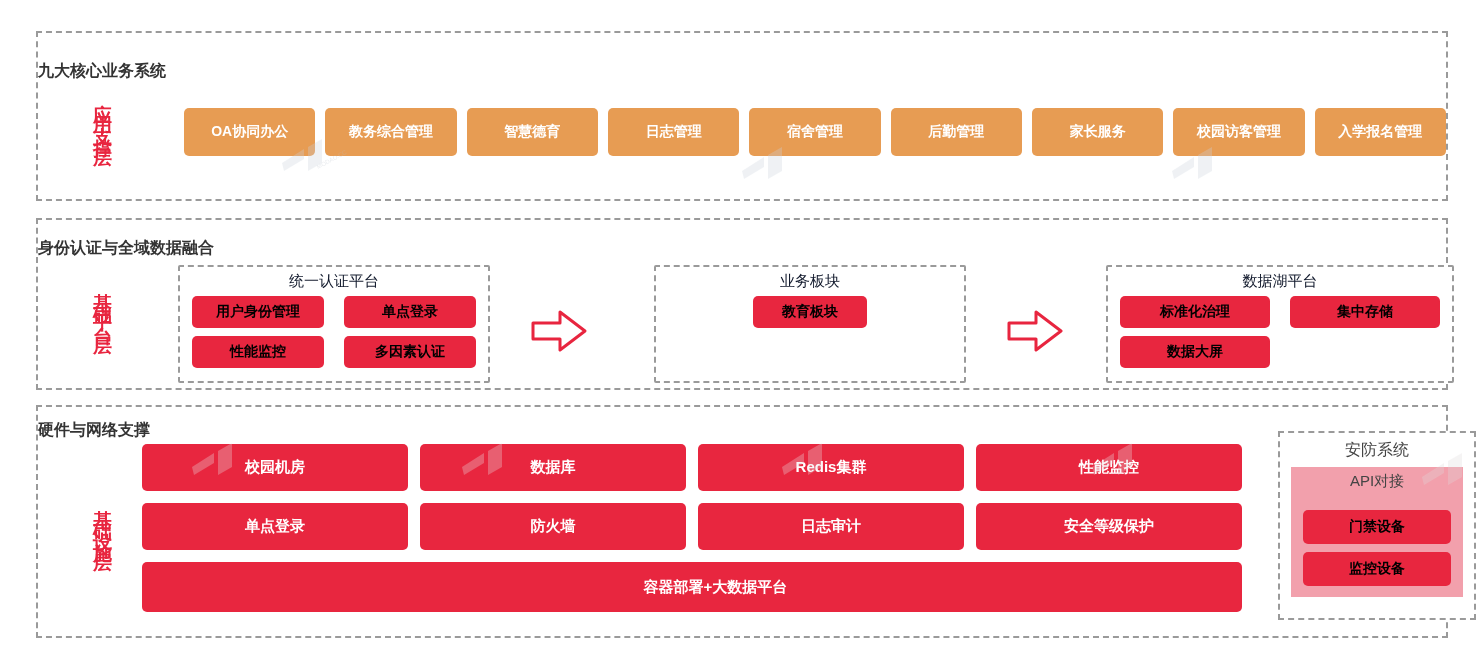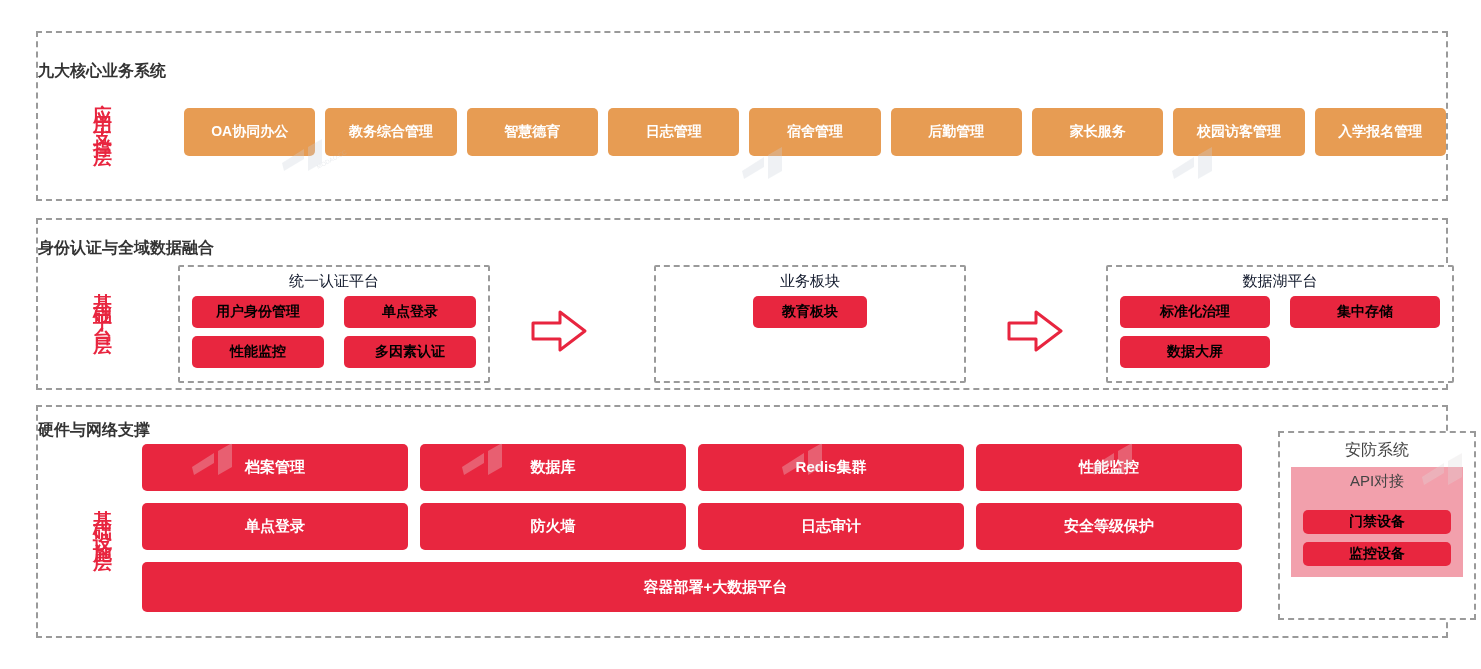--- a/index.html
+++ b/index.html
@@ -197,21 +197,21 @@
     padding: 5px 12px 11px 12px;
     box-sizing: border-box;
   }
   #api-label {
     text-align: center;
     font-size: 15px;
     color: #444444;
     margin-bottom: 19px;
     white-space: nowrap;
   }
-  #security-inner .chip-red { margin-bottom: 8px; height: 24px; }
+  #security-inner .chip-red { margin-bottom: 8px; height: 34px; }
   #security-inner .chip-red:last-child { margin-bottom: 0; }
 
   
   .wm {
     position: absolute;
     width: 74px;
     height: 44px;
     opacity: 0.30;
     pointer-events: none;
   }
@@ -302,21 +302,21 @@
   <div class="layer" id="layer-infra">
 
     <div class="layer-label">
       <span>基础设施层</span>
     </div>
 
     <div class="layer-title" id="infra-title">硬件与网络支撑</div>
 
     <div id="infra-main">
       <div class="infra-row">
-        <div class="bar-red">档案管理</div>
+        <div class="bar-red">校园机房</div>
         <div class="bar-red">数据库</div>
         <div class="bar-red">Redis集群</div>
         <div class="bar-red">性能监控</div>
       </div>
       <div class="infra-row">
         <div class="bar-red">单点登录</div>
         <div class="bar-red">防火墙</div>
         <div class="bar-red">日志审计</div>
         <div class="bar-red">安全等级保护</div>
       </div>

